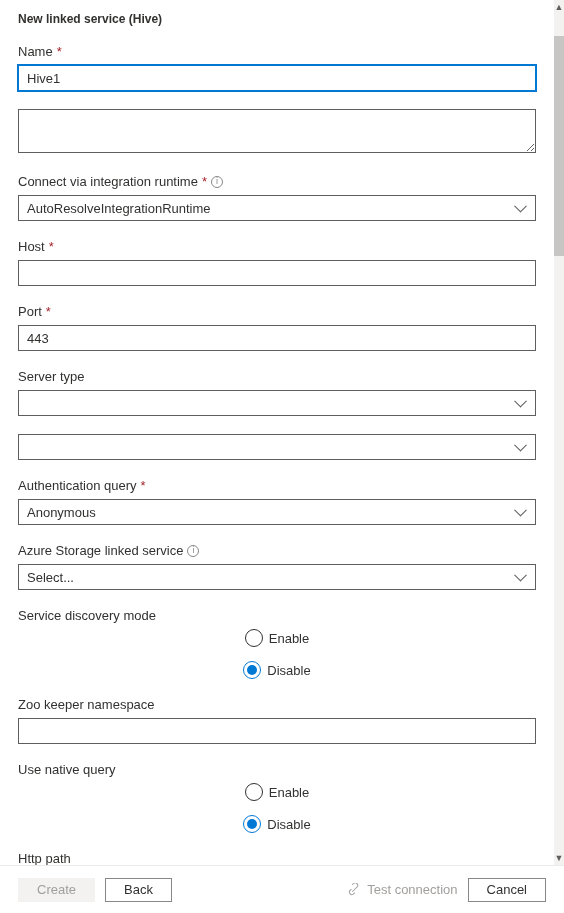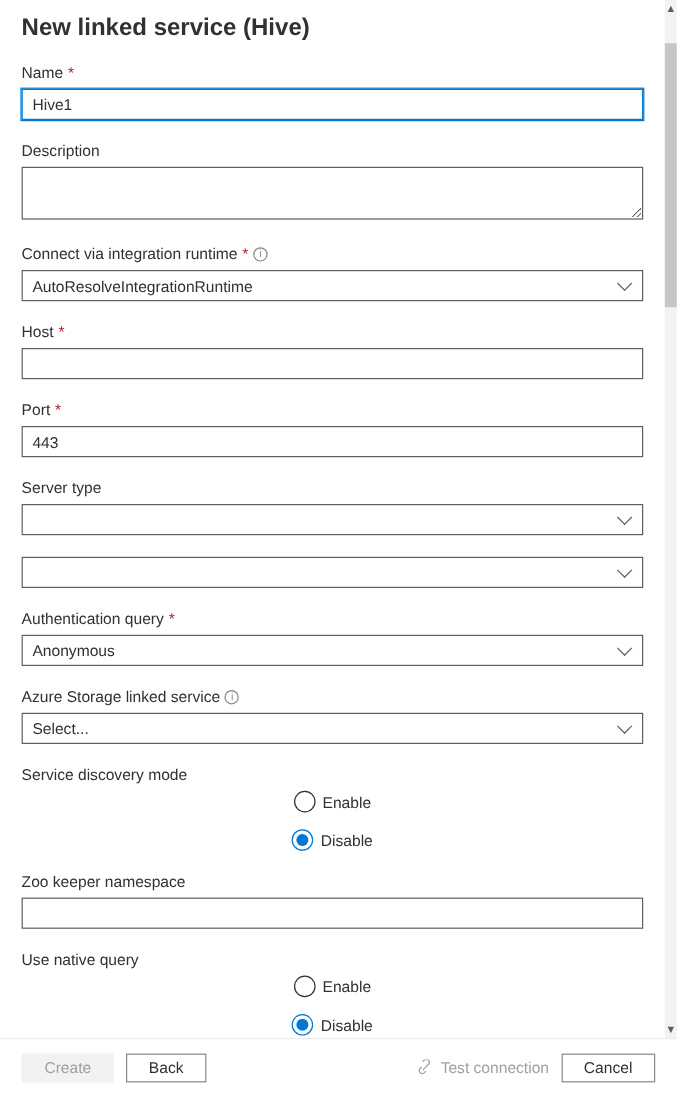--- a/index.html
+++ b/index.html
@@ -16,21 +16,21 @@
 .scroll-area {
   position: absolute;
   top: 0; left: 0; right: 10px; bottom: 48px;
   overflow-y: auto;
   padding: 12px 18px 20px 18px;
 }
 ::-webkit-scrollbar { width: 10px; }
 ::-webkit-scrollbar-track { background: #f3f2f1; }
 ::-webkit-scrollbar-thumb { background: #c8c6c4; border-radius: 0; }
 h1 {
-  font-size: 20px;
+  font-size: 12px;
   font-weight: 600;
   color: #323130;
   margin-bottom: 18px;
 }
 .field { margin-bottom: 18px; }
 .label {
   font-size: 13px;
   color: #323130;
   margin-bottom: 6px;
   display: flex;
@@ -123,21 +123,20 @@
 
   <div class="field">
     <div class="label">
       <span>Name</span>
       <span class="req">*</span>
     </div>
     <input type="text" class="focused" value="Hive1" style="">
   </div>
 
   <div class="field">
-    <div class="label">Description</div>
     <textarea style=""></textarea>
   </div>
 
   <div class="field">
     <div class="label">
       <span>Connect via integration runtime</span>
       <span class="req">*</span>
       <span class="info-icon">i</span>
     </div>
     <div class="select">

